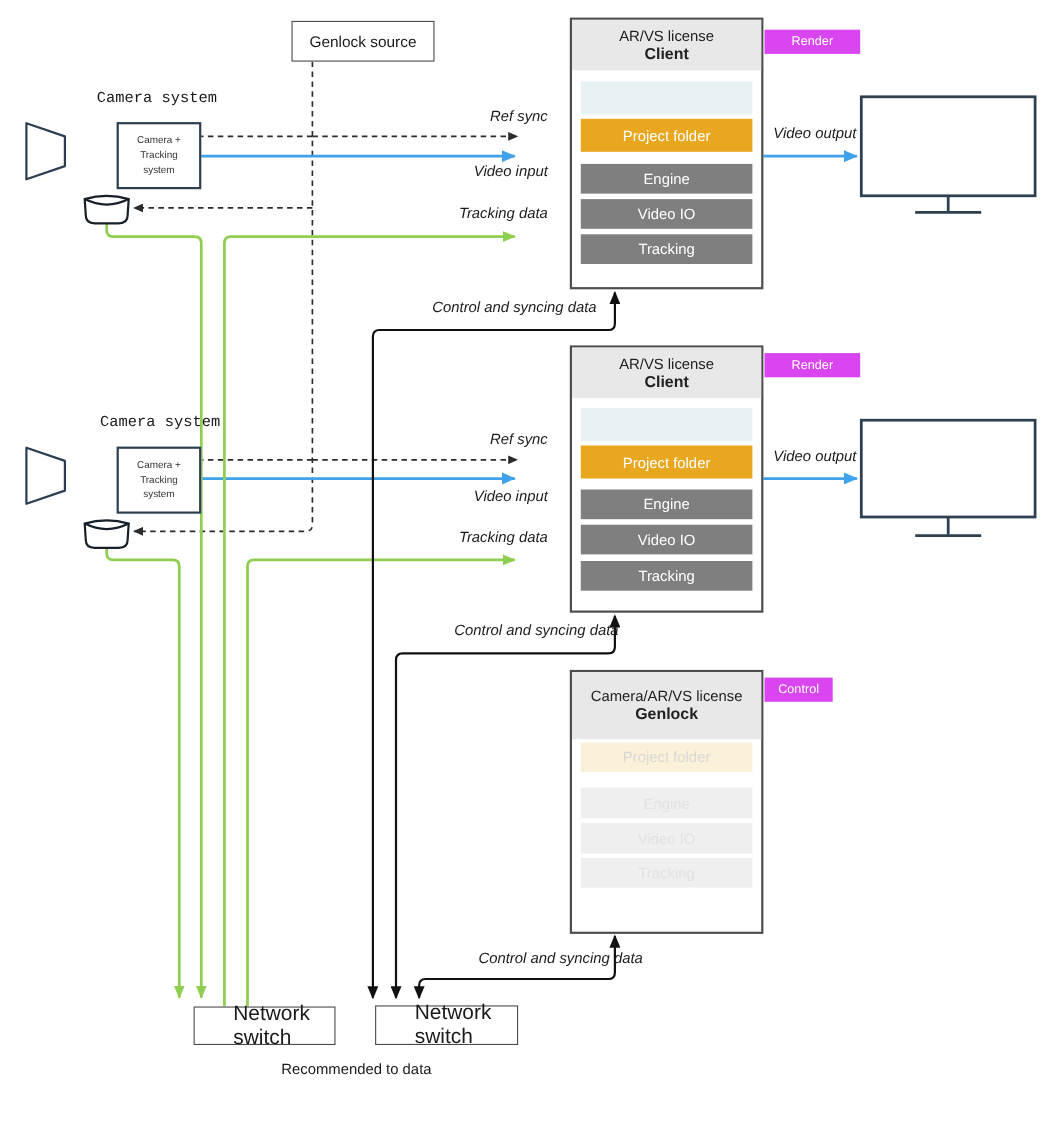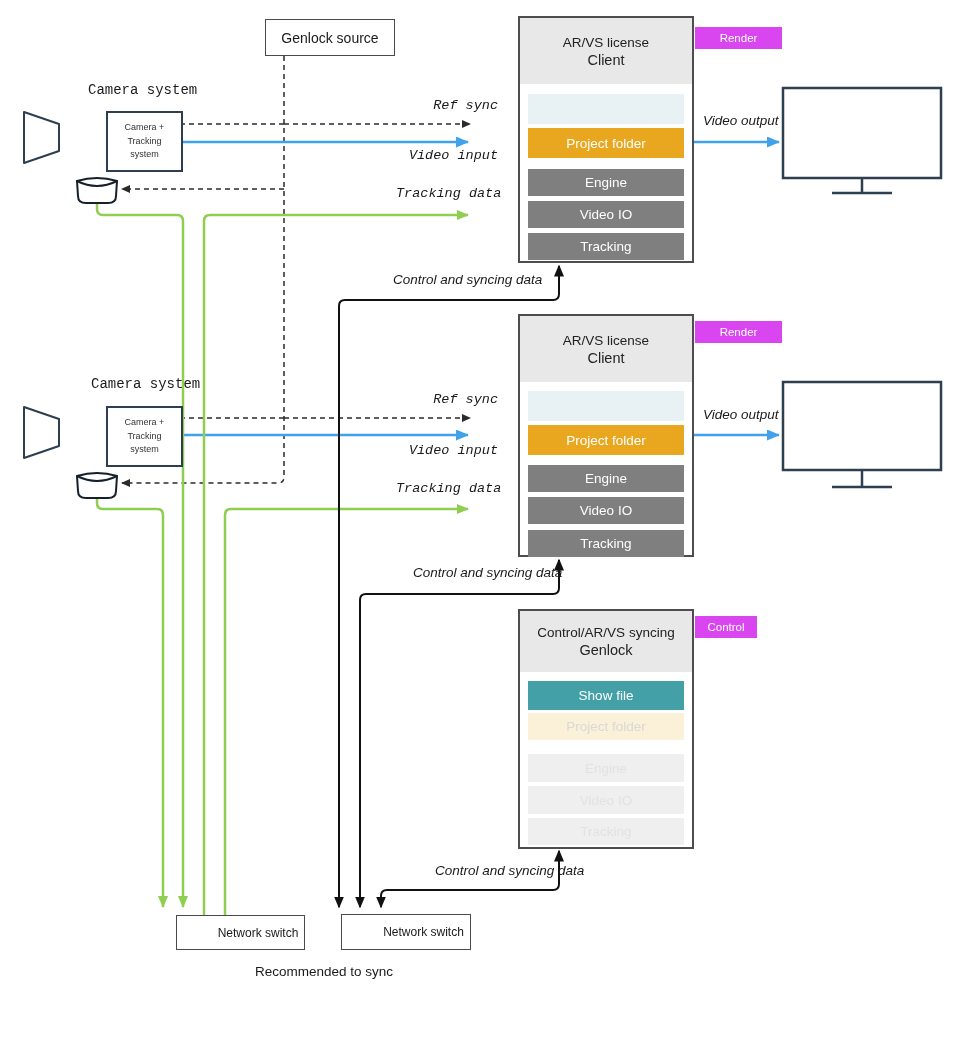--- a/index.html
+++ b/index.html
@@ -3,48 +3,48 @@
 <meta charset="utf-8">
 <style>
   html,body{margin:0;padding:0;background:#fff;}
   body{width:961px;height:1039px;position:relative;overflow:hidden;
        font-family:"Liberation Sans","DejaVu Sans",sans-serif;color:#1a1a1a;}
   svg.wires{position:absolute;left:0;top:0;z-index:1;}
   .abs{position:absolute;box-sizing:border-box;margin-left:46px;}
 
   
   .licbox{background:#fff;border:2px solid #4d4d4d;z-index:2;}
-  .lichead{height:66px;background:#e8e8e8;display:flex;flex-direction:column;
+  .lichead{height:46px;background:#e8e8e8;display:flex;flex-direction:column;
            justify-content:center;align-items:center;gap:2px;}
   .lic-title{font-size:13.5px;color:#222;}
-  .lic-role{font-size:14.5px;font-weight:normal;color:#222;}
+  .lic-role{font-size:14.5px;font-weight:bold;color:#222;}
   .row{margin:0 8px;display:flex;align-items:center;justify-content:center;
        font-size:13.5px;}
   .row-empty{height:30px;margin-top:10px;background:#e8f2f5;}
   .row-orange{height:30px;margin-top:4px;background:#e8a71e;color:#fff;}
   .row-gray{height:27px;background:#7f7f7f;color:#fff;}
   .row-teal{height:29px;margin-top:9px;background:#43a0a6;color:#fff;}
   .row-cream{height:27px;margin-top:3px;background:#fbf1d8;color:#d8d8d8;}
   .row-faded{height:28px;background:#efefef;color:#e2e2e2;}
 
   .tag{background:#d946ef;color:#fff;font-size:11.5px;display:flex;
        align-items:center;justify-content:center;z-index:2;}
 
   .plainbox{background:#fff;border:1.5px solid #4a4a4a;display:flex;
             align-items:center;justify-content:center;z-index:2;}
   .genlock{font-size:14px;}
-  .switch{font-size:12px;padding-left:35px;}
+  .switch{font-size:19px;padding-left:35px;}
 
   .cambody{background:#fff;border:2px solid #2c3e50;display:flex;align-items:center;
            justify-content:center;text-align:center;font-size:9px;line-height:1.5;
            color:#333;z-index:2;padding:2px;}
   .camtitle{font-size:14px;color:#1a1a1a;z-index:2;font-family:Liberation Mono, monospace;}
 
   .elabel{font-size:13.5px;font-style:italic;color:#1a1a1a;z-index:2;white-space:nowrap;}
-  .ralign{text-align:right;font-family:Liberation Mono, monospace;}
+  .ralign{text-align:right;}
   .note{width:220px;text-align:center;font-size:13.5px;line-height:1.6;z-index:2;}
 </style>
 </head>
 <body>
 
 <svg class="wires" width="961" height="1039" viewBox="0 0 961 1039">
   <defs>
     <marker id="aDash" markerUnits="userSpaceOnUse" markerWidth="9" markerHeight="8" refX="8" refY="4" orient="auto-start-reverse">
       <path d="M0,0 L9,4 L0,8 Z" fill="#2b2b2b"></path>
       </marker>
@@ -145,24 +145,23 @@
   <div class="row row-empty" style="margin-top:9px;"></div>
   <div class="row row-orange">Project folder</div>
   <div class="row row-gray" style="margin-top:10px;">Engine</div>
   <div class="row row-gray" style="margin-top:5px;">Video IO</div>
   <div class="row row-gray" style="margin-top:6px;">Tracking</div>
 </div>
 
 <div class="abs tag" style="left:649px;top:616px;width:62px;height:22px;">Control</div>
 <div class="abs licbox" style="left:472px;top:609px;width:176px;height:240px;">
   <div class="lichead" style="height:61px;">
-    <div class="lic-title">Control/AR/VS syncing</div>
+    <div class="lic-title">Camera/AR/VS license</div>
     <div class="lic-role">Genlock</div>
   </div>
-  <div class="row row-teal">Show file</div>
   <div class="row row-cream">Project folder</div>
   <div class="row row-faded" style="margin-top:14px;">Engine</div>
   <div class="row row-faded" style="margin-top:4px;">Video IO</div>
   <div class="row row-faded" style="margin-top:4px;height:27px;">Tracking</div>
 </div>
 
 <div class="abs plainbox switch" style="left:130px;top:915px;width:129px;height:35px;">
   <span>Network switch</span>
 </div>
 <div class="abs plainbox switch" style="left:295px;top:914px;width:130px;height:36px;">
@@ -176,14 +175,14 @@
 <div class="abs elabel" style="left:347px;top:272px;">Control and syncing data</div>
 
 <div class="abs elabel ralign" style="left:352px;top:392px;width:100px;">Ref sync</div>
 <div class="abs elabel ralign" style="left:350px;top:443px;width:102px;">Video input</div>
 <div class="abs elabel ralign" style="left:350px;top:481px;width:102px;">Tracking data</div>
 <div class="abs elabel" style="left:657px;top:407px;">Video output</div>
 <div class="abs elabel" style="left:367px;top:565px;">Control and syncing data</div>
 <div class="abs elabel" style="left:389px;top:863px;">Control and syncing data</div>
 
 <div class="abs note" style="left:168px;top:961px;">
-  <div>Recommended to sync</div>
+  <div>Recommended to data</div>
 </div>
 
 </body></html>

